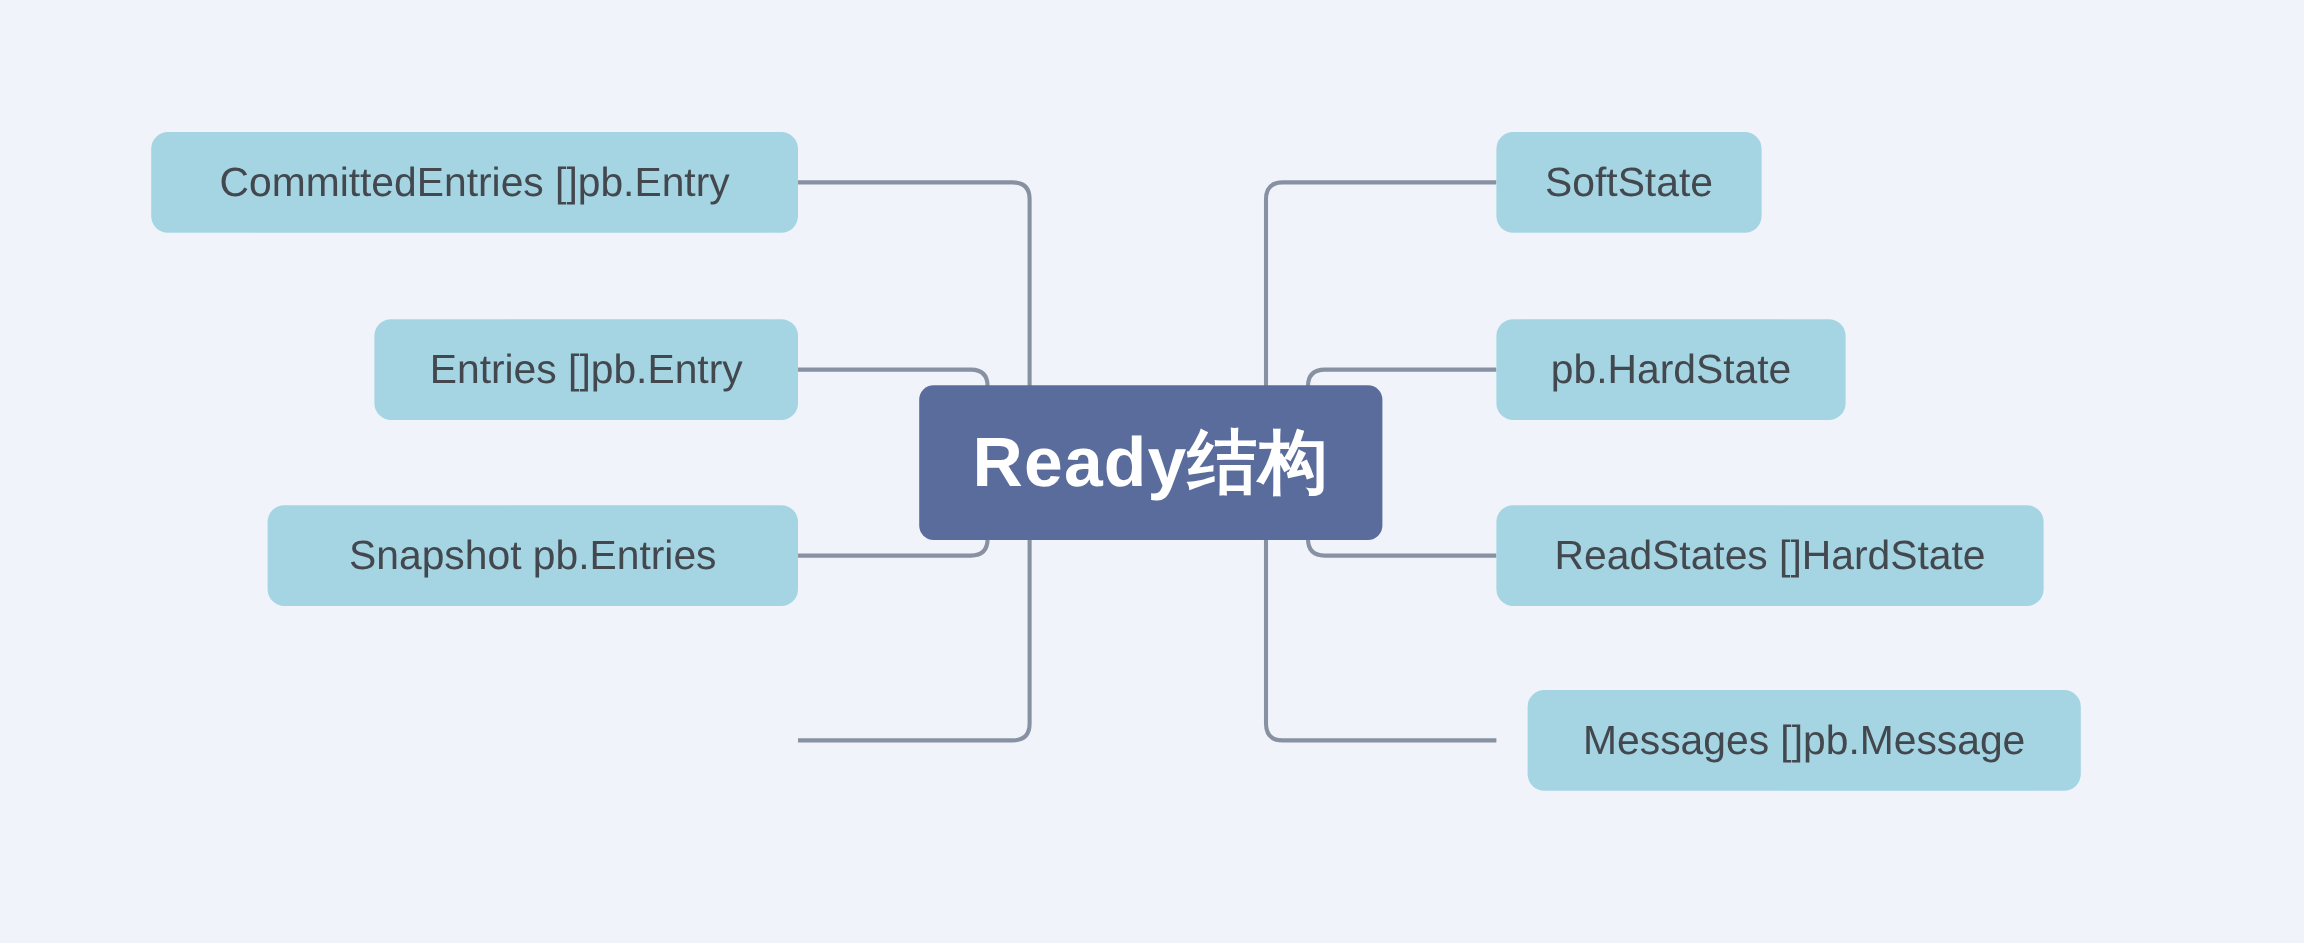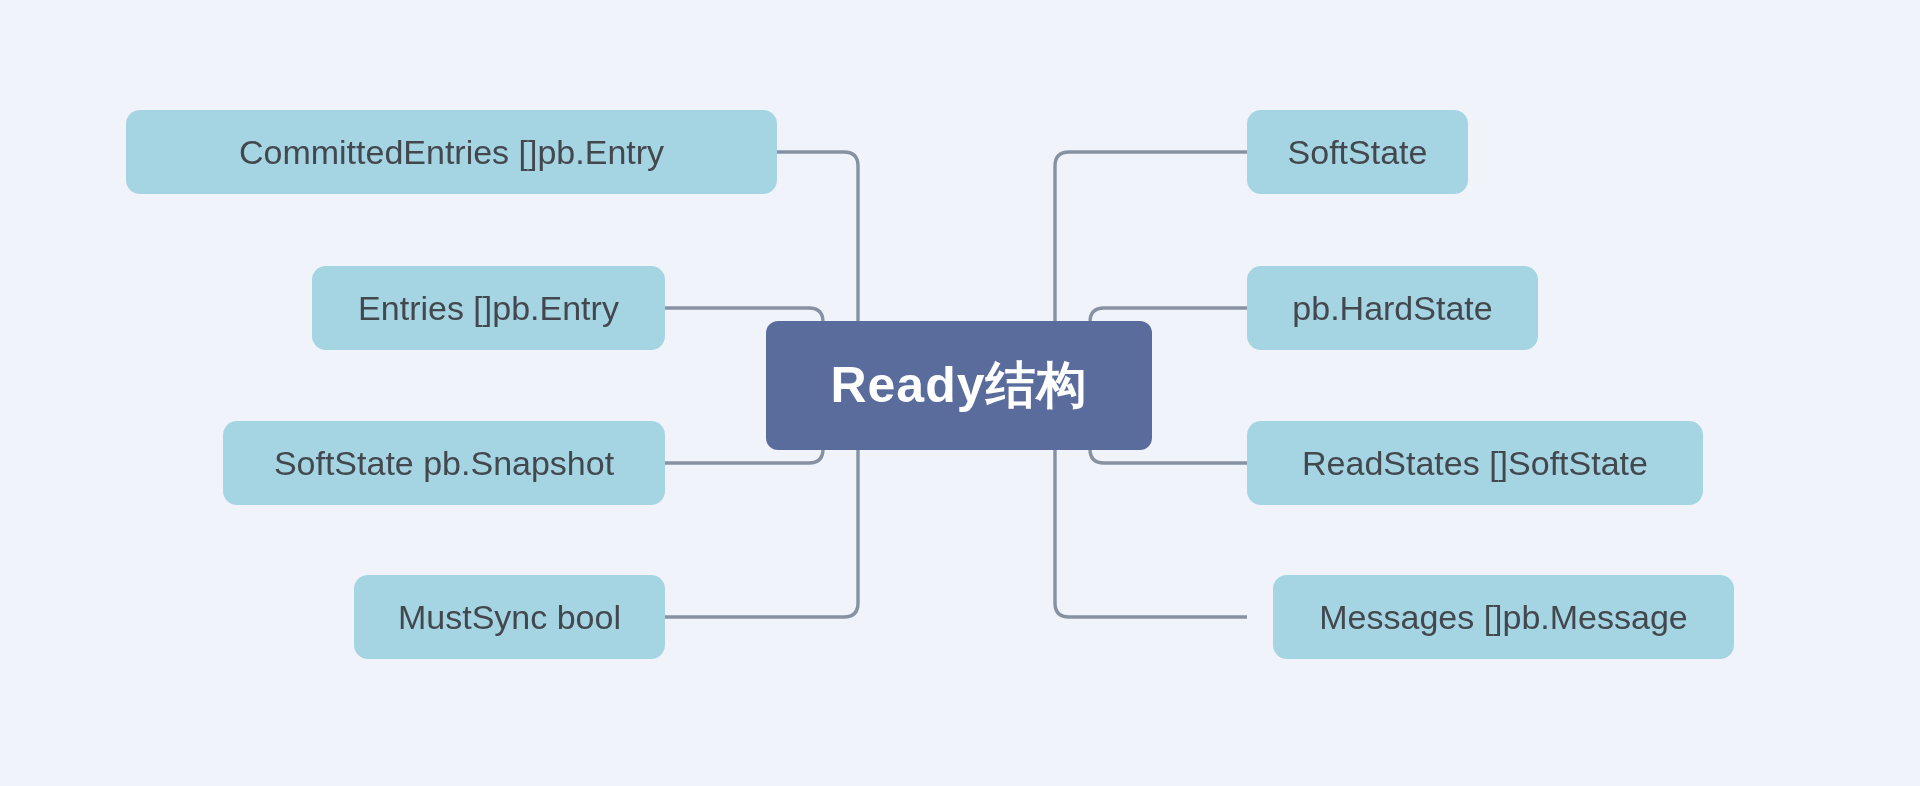--- a/index.html
+++ b/index.html
@@ -21,25 +21,25 @@
   .node{
     position:absolute;z-index:2;display:flex;align-items:center;justify-content:center;
     text-align:center;white-space:nowrap;
   }
   .leaf{
     background:var(--leaf-fill);color:var(--leaf-text);
     border-radius:14px;font-size:34px;font-weight:400;height:84px;
   }
   .root{
     background:var(--root-fill);color:var(--root-text);
-    border-radius:12px;font-size:50px;font-weight:700;letter-spacing:1px;
+    border-radius:12px;font-size:58px;font-weight:700;letter-spacing:1px;
     left:766px;top:321px;width:386px;height:129px;
   }
   
-  .pos-l1{left:126px;top:110px;width:651px;}
+  .pos-l1{left:126px;top:110px;width:539px;}
   .pos-l2{left:312px;top:266px;width:353px;justify-content:center;}
   .pos-l3{left:223px;top:421px;width:442px;}
   .pos-l4{left:354px;top:575px;width:311px;}
   .pos-r1{left:1247px;top:110px;width:221px;}
   .pos-r2{left:1247px;top:266px;width:291px;}
   .pos-r3{left:1247px;top:421px;width:456px;}
   .pos-r4{left:1247px;top:575px;width:461px;margin-left:26px;}
 </style>
 </head>
 <body>
@@ -53,36 +53,33 @@
     <path d="M 1247 308 L 1104 308 Q 1090 308 1090 322 L 1090 449 Q 1090 463 1104 463 L 1247 463"></path>
   </svg>
 
   <div class="node leaf pos-l1">
     <span>CommittedEntries []pb.Entry</span>
   </div>
   <div class="node leaf pos-l2">
     <span>Entries []pb.Entry</span>
   </div>
   <div class="node leaf pos-l3">
-    <span>SoftState pb.Snapshot</span>
-  </div>
-  <div class="node leaf pos-l4">
-    <span>MustSync bool</span>
+    <span>Snapshot pb.Entries</span>
   </div>
 
   <div class="node root">
     <span>Ready结构</span>
   </div>
 
   <div class="node leaf pos-r1">
     <span>SoftState</span>
   </div>
   <div class="node leaf pos-r2">
     <span>pb.HardState</span>
   </div>
   <div class="node leaf pos-r3">
-    <span>ReadStates []SoftState</span>
+    <span>ReadStates []HardState</span>
   </div>
   <div class="node leaf pos-r4">
     <span>Messages []pb.Message</span>
   </div>
 
 </div>
 
 </body></html>

